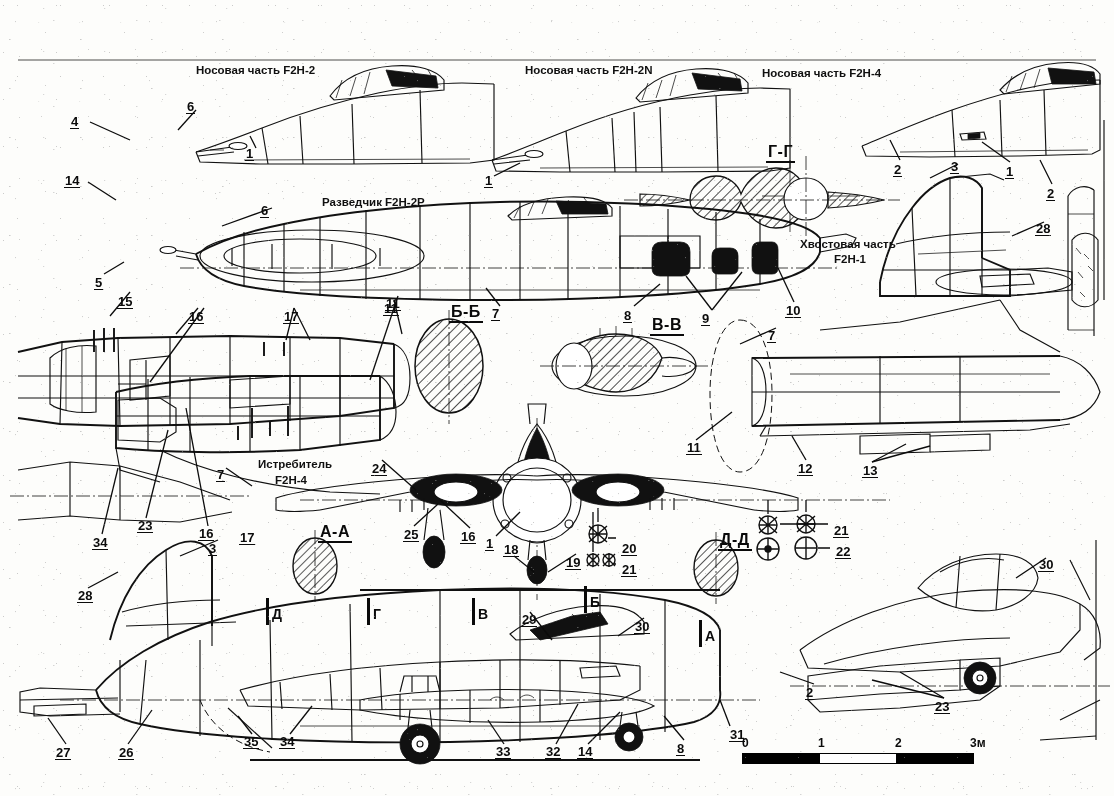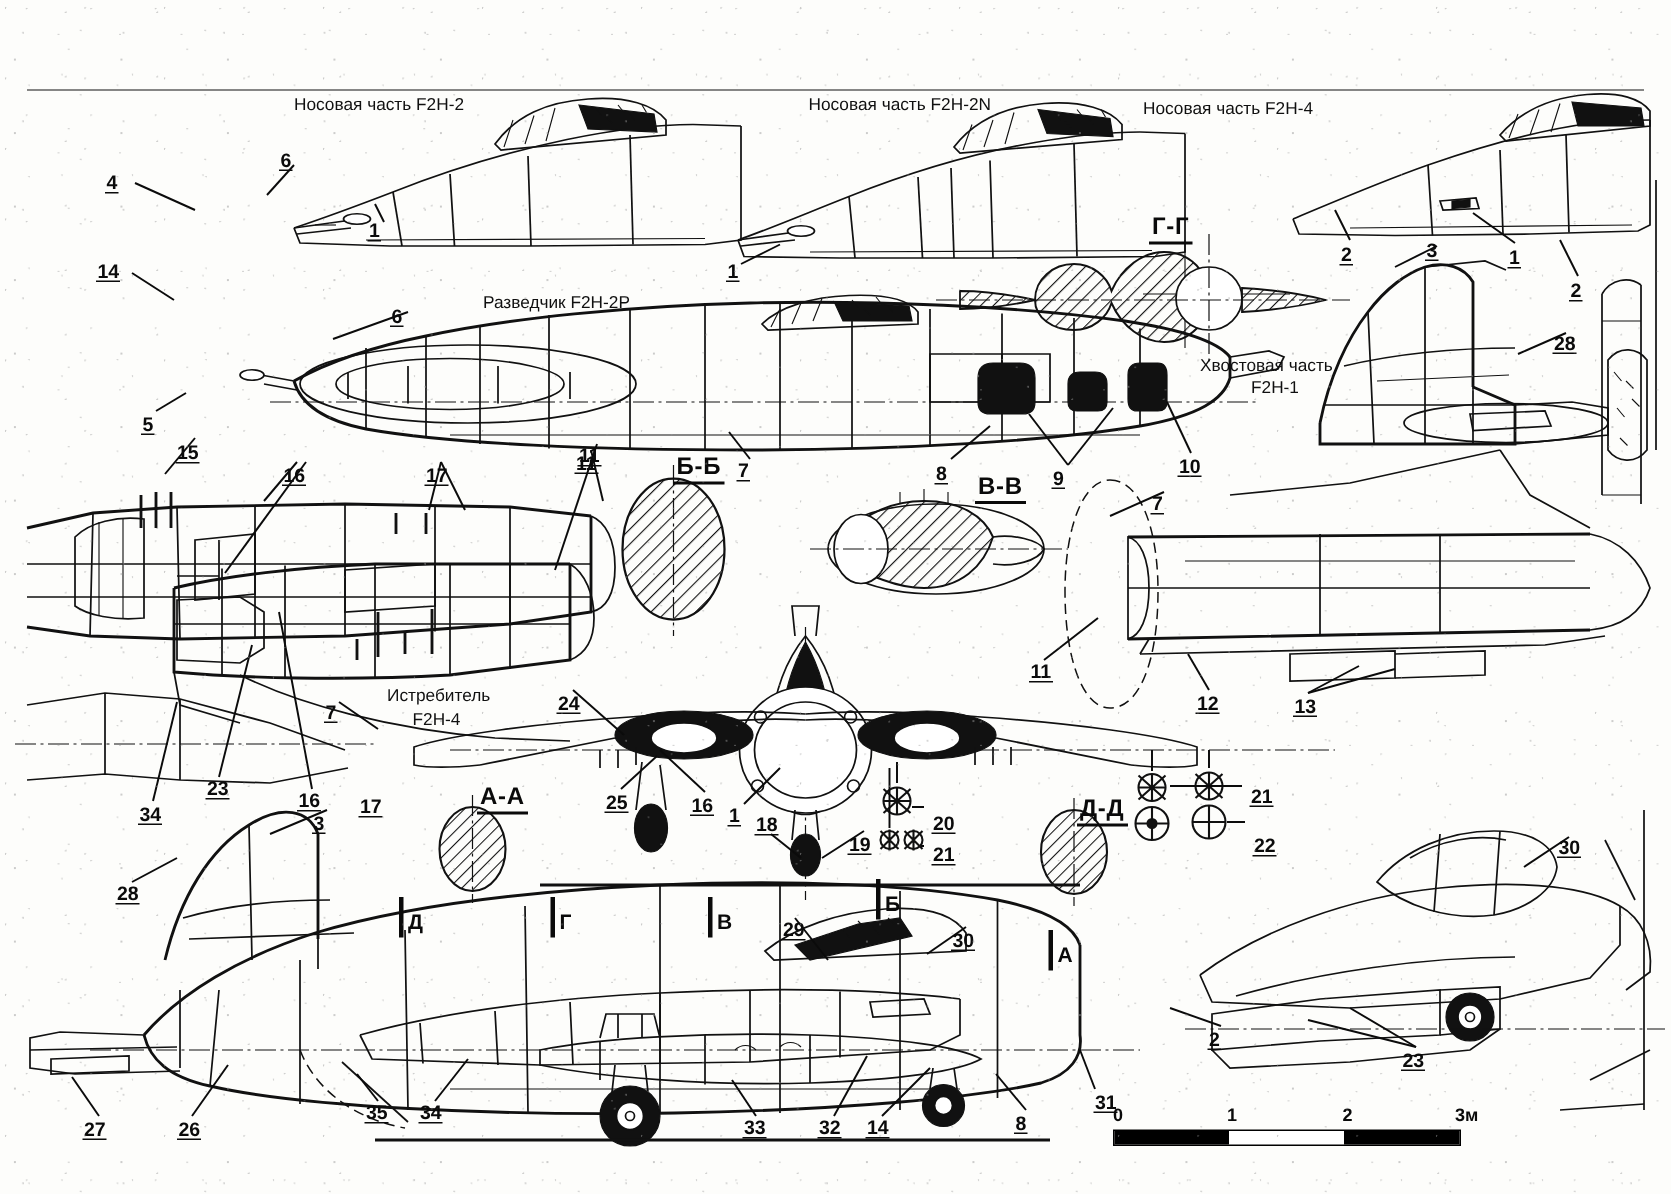--- a/index.html
+++ b/index.html
@@ -21,21 +21,21 @@
       radial-gradient(circle at 65% 47%, #9e9e9e 0.5px, transparent 0.7px),
       radial-gradient(circle at 95% 29%, #a1a1a1 0.5px, transparent 0.7px);
     background-size: 53px 47px, 67px 59px, 43px 71px, 79px 53px, 61px 43px,
                      47px 67px, 71px 49px, 59px 61px, 83px 43px, 41px 79px;
   }
 
   .title{position:absolute;left:28px;top:10px;font-size:23px;font-weight:bold;
          letter-spacing:-0.3px;color:#0d0d0d;white-space:nowrap;}
 
   
-  .lbl{position:absolute;font-size:11.5px;font-weight:normal;color:#101010;white-space:nowrap;}
+  .lbl{position:absolute;font-size:11.5px;font-weight:bold;color:#101010;white-space:nowrap;}
 
   
   .cal{position:absolute;font-size:13px;font-weight:bold;color:#0b0b0b;
        white-space:nowrap;border-bottom:1.6px solid #0b0b0b;padding:0 1px 0 1px;line-height:13px;}
 
   
   .sec{position:absolute;font-size:16px;font-weight:bold;color:#0a0a0a;
        border-bottom:2.4px solid #0a0a0a;padding:0 2px 1px 2px;line-height:17px;letter-spacing:0.5px;}
 
   
@@ -479,21 +479,21 @@
       <path d="M588 744 L620 712"></path>
       <path d="M684 740 L664 716"></path>
       <path d="M730 726 L720 700"></path>
     </g>
 
   </svg>
 
 
   <div id="view-labels">
       <div class="lbl" style="left: 196px; top: 64px;">Носовая часть F2H-2</div>
-      <div class="lbl" style="left: 519px; top: 64px; padding-left: 20px;">Носовая часть F2H-2N</div>
+      <div class="lbl" style="left: 505px; top: 64px; padding-left: 20px;">Носовая часть F2H-2N</div>
       <div class="lbl" style="left: 762px; top: 67px; text-align: right;">Носовая часть F2H-4</div>
       <div class="lbl" style="left: 322px; top: 196px;">Разведчик F2H-2P</div>
       <div class="lbl" style="left: 800px; top: 238px;">Хвостовая часть</div>
       <div class="lbl" style="left: 834px; top: 253px;">F2H-1</div>
       <div class="lbl" style="left: 258px; top: 458px;">Истребитель</div>
       <div class="lbl" style="left: 275px; top: 474px;">F2H-4</div>
     </div>
   <div id="section-labels">
       <div class="sec" style="left: 766px; top: 143px;">Г-Г</div>
       <div class="sec" style="left: 449px; top: 303px;">Б-Б</div>
@@ -538,21 +538,21 @@
       <div class="cal" style="left: 371px; top: 462px;">24</div>
       <div class="cal" style="left: 403px; top: 528px;">25</div>
       <div class="cal" style="left: 198px; top: 527px;">16</div>
       <div class="cal" style="left: 460px; top: 530px;">16</div>
       <div class="cal" style="left: 485px; top: 537px;">1</div>
       <div class="cal" style="left: 503px; top: 543px;">18</div>
       <div class="cal" style="left: 565px; top: 556px;">19</div>
       <div class="cal" style="left: 621px; top: 542px;">20</div>
       <div class="cal" style="left: 621px; top: 563px;">21</div>
       <div class="cal" style="left: 833px; top: 524px;">21</div>
-      <div class="cal" style="left: 835px; top: 545px; margin-top: 12px;">22</div>
+      <div class="cal" style="left: 835px; top: 545px;">22</div>
       <div class="cal" style="left: 239px; top: 531px;">17</div>
       <div class="cal" style="left: 137px; top: 519px;">23</div>
       <div class="cal" style="left: 92px; top: 536px;">34</div>
       <div class="cal" style="left: 208px; top: 542px;">3</div>
       <div class="cal" style="left: 77px; top: 589px;">28</div>
       <div class="cal" style="left: 1038px; top: 558px;">30</div>
       <div class="cal" style="left: 634px; top: 620px;">30</div>
       <div class="cal" style="left: 521px; top: 613px;">29</div>
       <div class="cal" style="left: 934px; top: 700px;">23</div>
       <div class="cal" style="left: 805px; top: 686px;">2</div>

